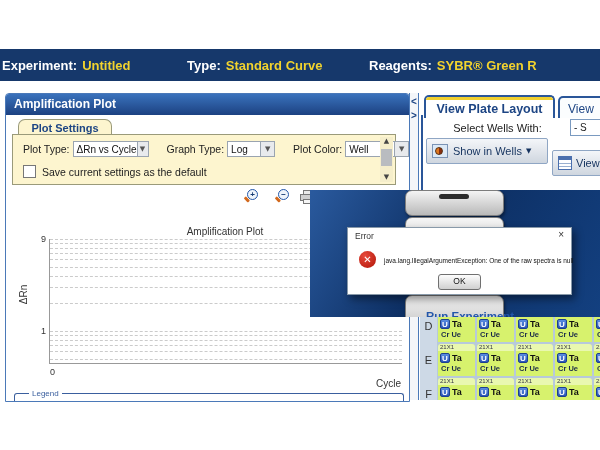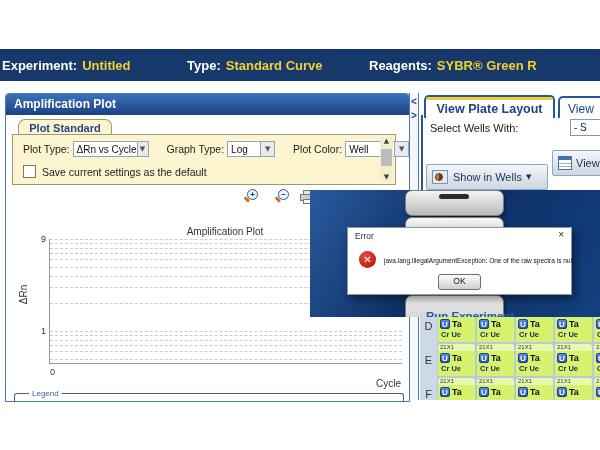--- a/index.html
+++ b/index.html
@@ -77,27 +77,27 @@
   #rp-vline{left:421px;top:115px;width:2px;height:285px;background:#2a5699;}
   .tab{box-sizing:border-box;overflow:hidden;}
   #tab-active{left:424px;top:95px;width:131px;height:23px;background:#fff;
               border:2px solid #2a5699;border-bottom:none;border-radius:5px 5px 0 0;}
   #tab-accent{position:absolute;left:0;top:0;width:100%;height:3px;background:#f0cf2e;}
   #tab-active .tab-text{position:absolute;top:5px;width:100%;text-align:center;
                         font-size:12.5px;font-weight:bold;color:#1d4584;white-space:nowrap;}
   #tab-inactive{left:558px;top:96px;width:70px;height:22px;background:#fbfdfe;
                 border:2px solid #2a5699;border-bottom:none;border-radius:5px 5px 0 0;}
   #tab-inactive .tab-text{position:absolute;top:4px;left:8px;font-size:12px;color:#1d4584;white-space:nowrap;}
-  #select-wells-label{left:430px;top:122px;width:135px;text-align:left;font-size:11px;color:#222;}
+  #select-wells-label{left:430px;top:122px;width:135px;text-align:center;font-size:11px;color:#222;}
   #select-wells-dd{left:570px;top:119px;width:45px;height:17px;background:#fff;
                    border:1px solid #7a9ac0;font-size:10px;color:#222;line-height:16px;padding-left:3px;box-sizing:border-box;}
   .rp-btn{height:26px;background:linear-gradient(#f4f6f9,#cfd6df);border:1px solid #8fa6c4;
           border-radius:2px;display:flex;align-items:center;padding:0 5px;box-sizing:border-box;
           font-size:11px;color:#14325e;white-space:nowrap;}
-  #btn-show-wells{left:426px;top:164px;width:122px;}
+  #btn-show-wells{left:426px;top:138px;width:122px;}
   #btn-view-legend{left:552px;top:150px;width:75px;}
   .btn-arrow{font-size:7px;margin-left:4px;font-family:"DejaVu Sans",sans-serif;}
   .wells-icon{width:14px;height:12px;background:#dce9f6;border:1px solid #7a93b5;position:relative;margin-right:5px;}
   .wells-icon .dot{position:absolute;left:2px;top:2px;width:6px;height:6px;border-radius:50%;
                    background:linear-gradient(90deg,#e07820 50%,#8a2f10 50%);border:1px solid #5a3010;}
   .table-icon{width:12px;height:12px;background:#fff;border:1px solid #4a6fae;position:relative;margin-right:4px;}
   .table-icon .hdr{position:absolute;left:0;top:0;width:100%;height:3px;background:#4a6fae;}
   .table-icon .ln{position:absolute;left:0;width:100%;height:1px;background:#9ab0d0;}
 
   
@@ -146,21 +146,21 @@
 <div id="stage">
 
   <div class="abs" id="topbar">
     <span class="tb-item" style="left:2px"><span class="tb-label">Experiment:</span><span class="tb-value">Untitled</span></span>
     <span class="tb-item" style="left:187px"><span class="tb-label">Type:</span><span class="tb-value">Standard Curve</span></span>
     <span class="tb-item" style="left:369px"><span class="tb-label">Reagents:</span><span class="tb-value">SYBR® Green R</span></span>
   </div>
 
   <div class="abs" id="leftpanel">
     <div id="lp-header">Amplification Plot</div>
-    <div id="ps-tab">Plot Standard</div>
+    <div id="ps-tab">Plot Settings</div>
     <div id="ps-box">
       <div class="ps-row1">
         <span class="ps-label">Plot Type:</span>
         <span class="ps-select" style="width:76px">
             <span>ΔRn vs Cycle</span>
             <span class="sel-arrow">▼</span>
           </span>
         <span class="ps-label">Graph Type:</span>
         <span class="ps-select" style="width:48px">
             <span>Log</span>

